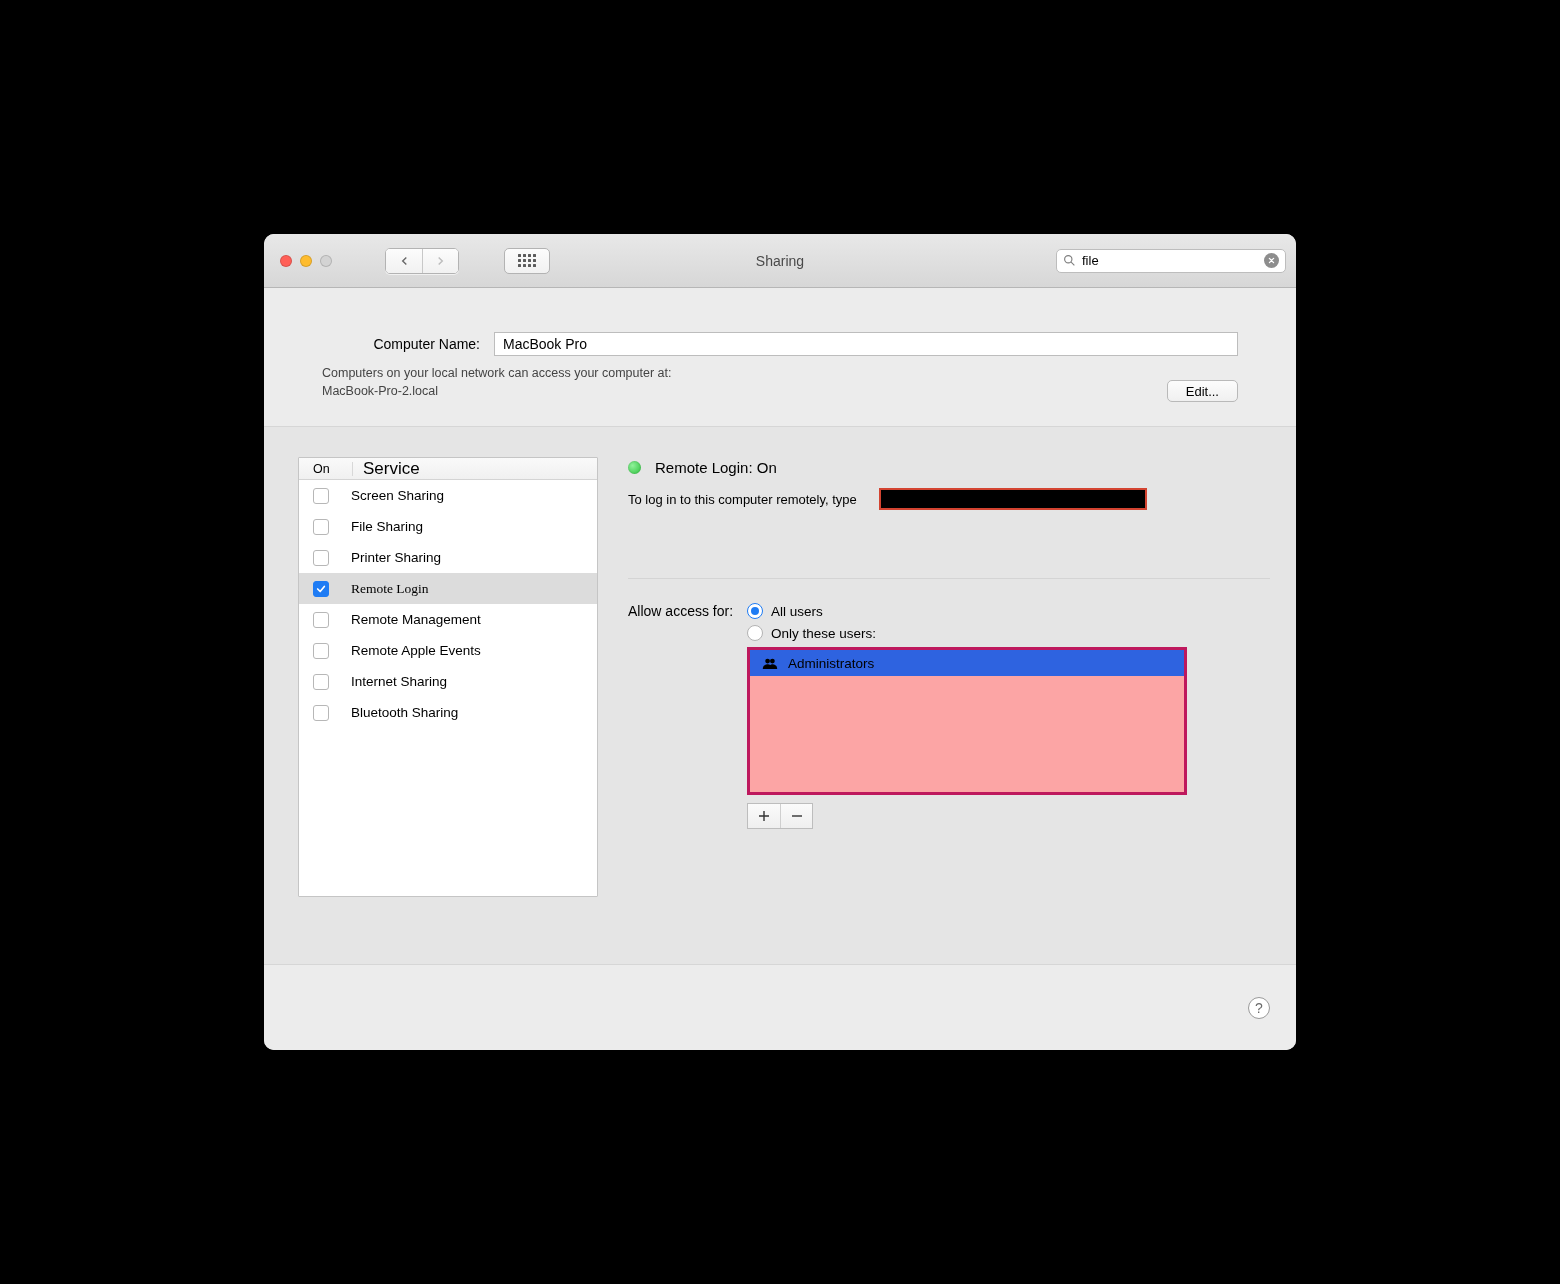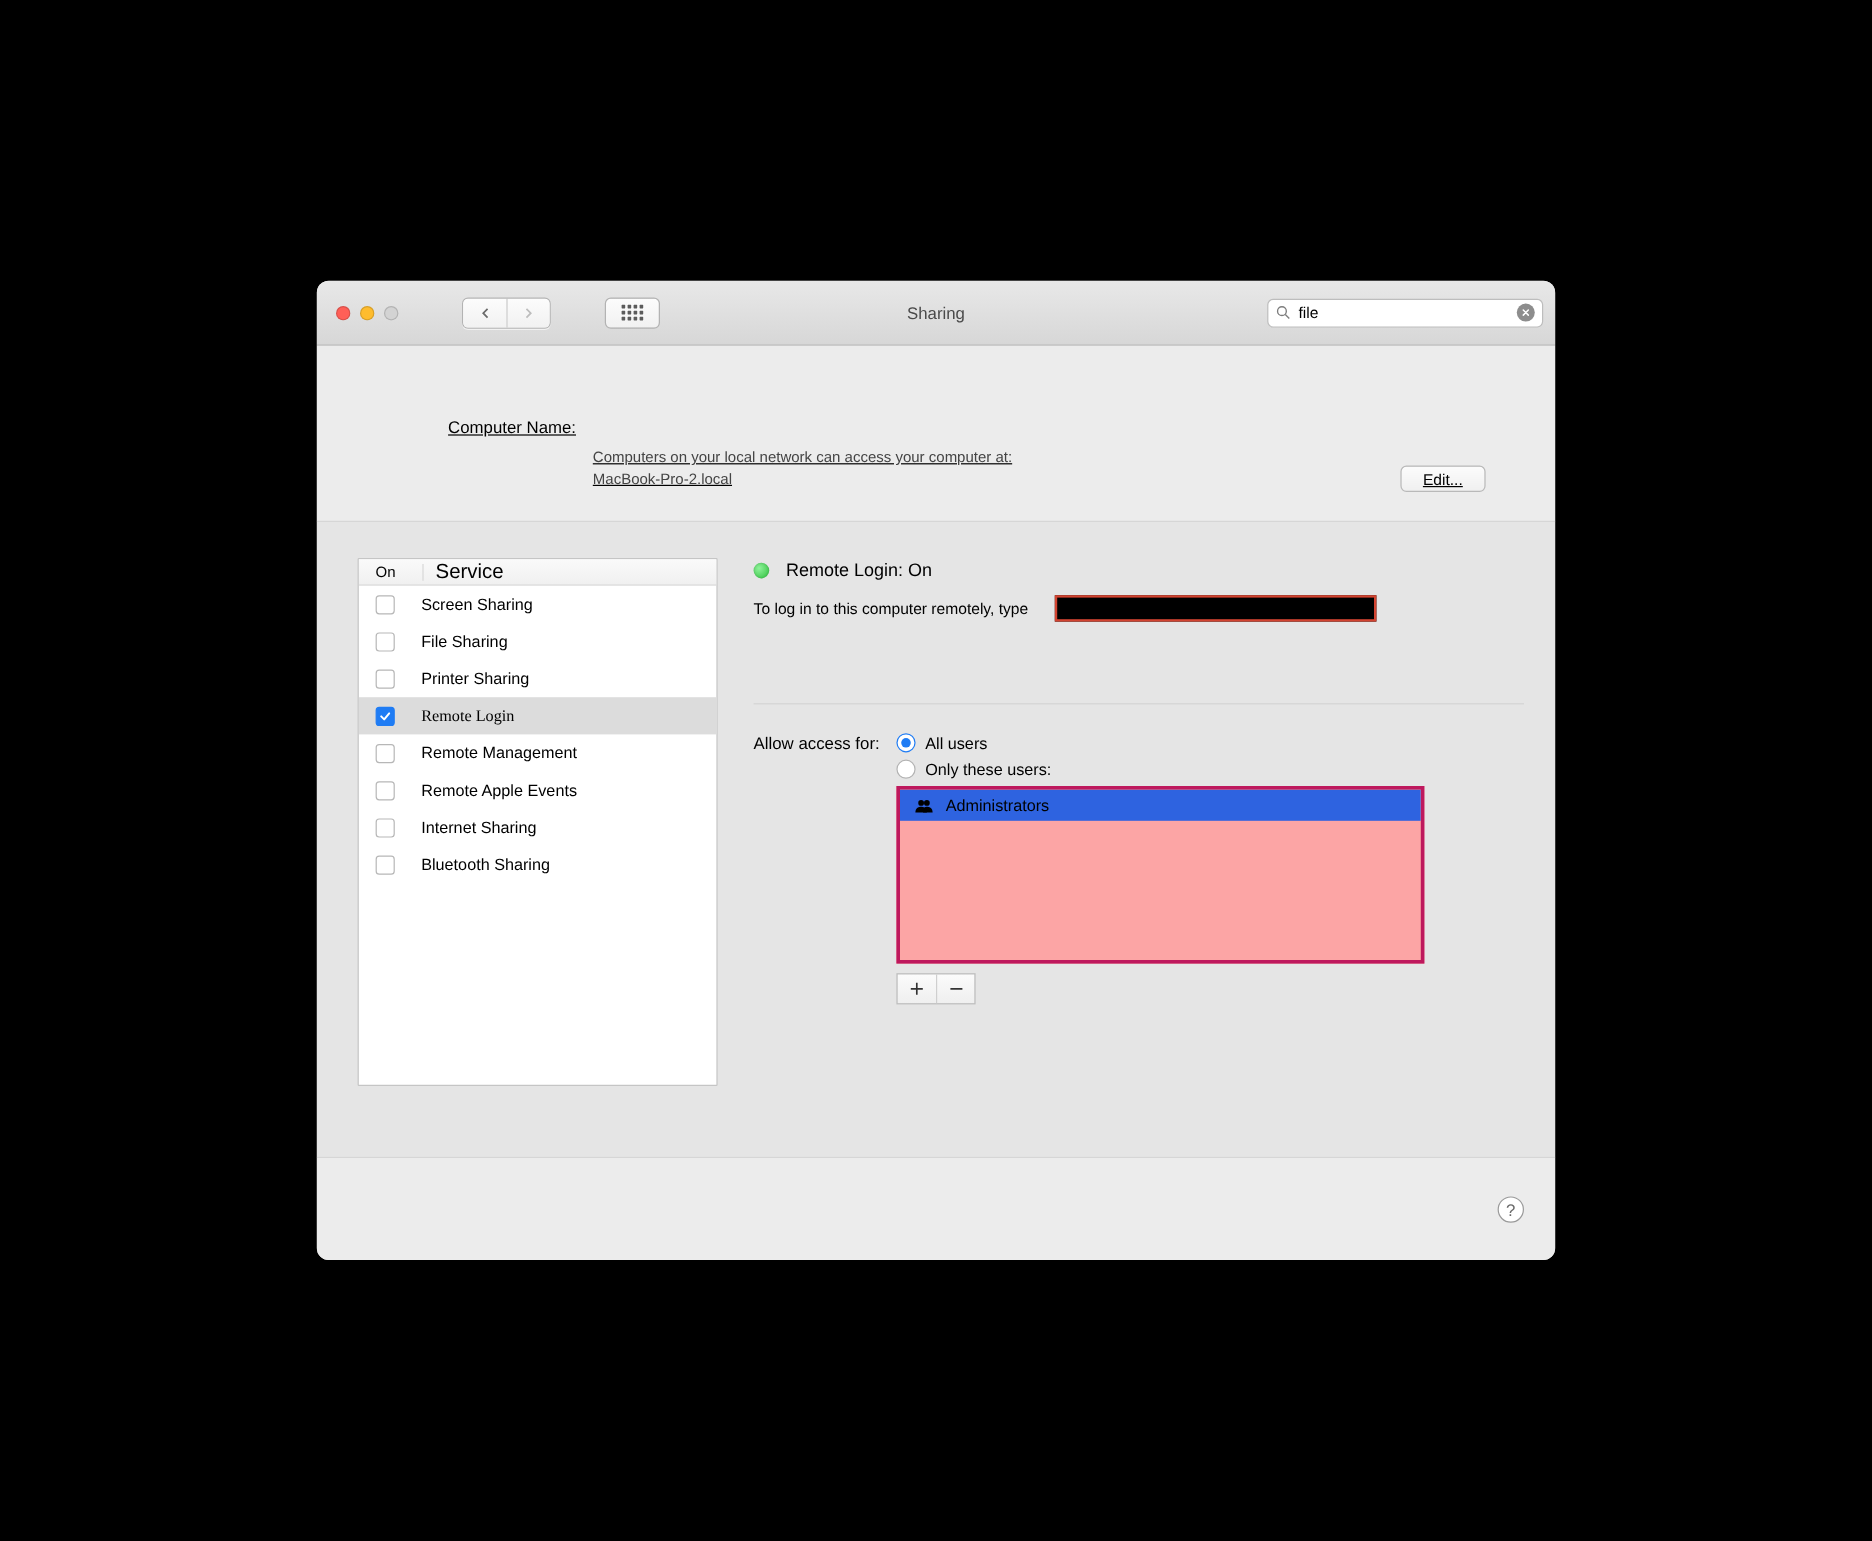--- a/index.html
+++ b/index.html
@@ -103,33 +103,32 @@
   .search .clear {
     width: 15px; height: 15px; border-radius: 50%;
     background: #8d8d8d;
     display:flex; align-items:center; justify-content:center;
   }
   .search .clear svg { width:7px; height:7px; color:#fff; }
 
   
   .content { flex:1; display:flex; flex-direction:column; }
   .cname-area {
-    padding: 60px 58px 24px 58px;
+    padding: 44px 58px 24px 58px;
     border-bottom: 1px solid #d6d6d6;
     background: #ececec;
-    text-decoration: underline;
   }
   .cname-row { display:flex; align-items:center; gap:14px; }
   .cname-label { width: 158px; text-align: right; font-size:14px; }
   .cname-input {
     flex:1; height: 24px; border:1px solid #bdbdbd; background:#fff;
     padding: 0 8px; font-size:14px;
   }
   .cname-desc-row { display:flex; margin-top:8px; }
-  .cname-desc { margin-left:172px; font-size:12.5px; color:#444; line-height:1.45; flex:1; }
+  .cname-desc { font-size:12.5px; color:#444; line-height:1.45; flex:1; }
   .editbtn {
     align-self: flex-start;
     margin-left: 18px;
     height: 22px;
     border: 1px solid #b9b9b9;
     border-radius: 5px;
     background: linear-gradient(#fcfcfc,#f0f0f0);
     padding: 0 18px;
     font-size: 13px;
     margin-top: 16px;
@@ -307,20 +306,21 @@
         </svg>
       </div>
     </div>
   </div>
 
   <div class="content">
 
     <div class="cname-area">
       <div class="cname-row">
         <div class="cname-label">Computer Name:</div>
+        <input class="cname-input" value="MacBook Pro" style="">
       </div>
       <div class="cname-desc-row">
         <div class="cname-desc">
           <span>Computers on your local network can access your computer at:</span><br>
           <span>MacBook-Pro-2.local</span>
         </div>
         <button class="editbtn">Edit...</button>
       </div>
     </div>
 

